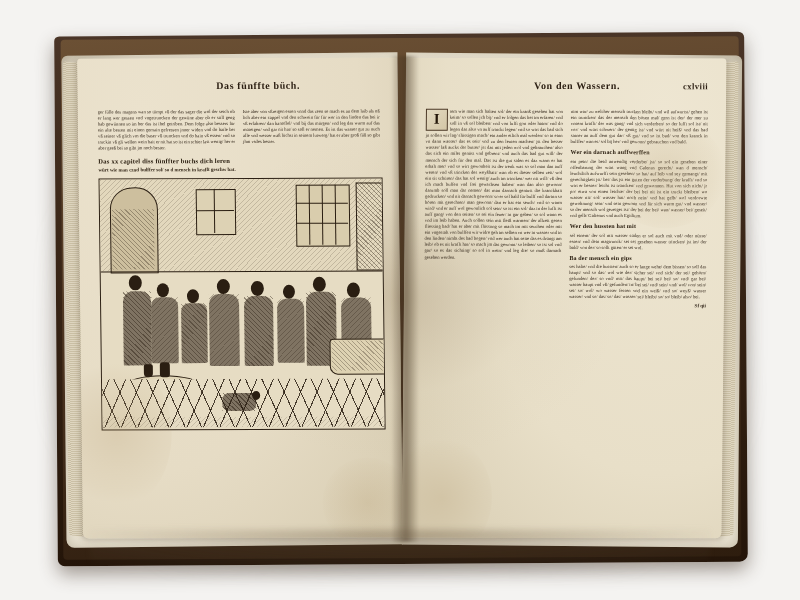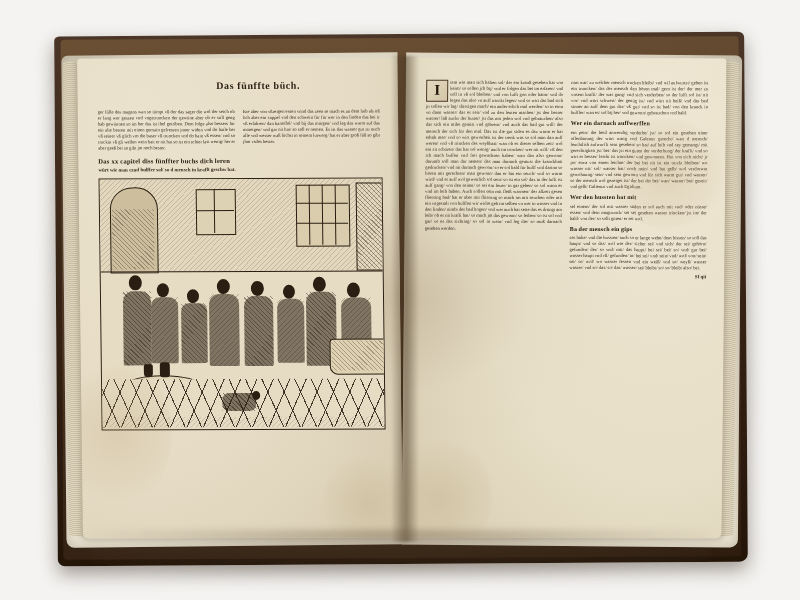--- a/index.html
+++ b/index.html
@@ -391,20 +391,25 @@
       </div>
 
       <div class="stain" style="left:-20px;top:300px;width:110px;height:150px;"></div>
       <div class="stain" style="left:240px;top:400px;width:90px;height:90px;"></div>
     </div>
   </div>
 
   <div class="page page-right">
     <div class="page-inner">
 
+      <div class="head-row">
+        <span style="width:16%;"></span>
+        <span class="head-title">Von den Wassern.</span>
+        <span class="folio">cxlviii</span>
+      </div>
 
       <div class="cols">
 
         <div class="col">
           <span class="dropcap">I</span>
           <p>tem wie man sich halten sol/ der ein kranß gesehen hat von keim/ so sollen jch bij/ vnd er folgen das bei im erfaren/ vnd soll in vß sol bleiben/ vnd von lufft gon oder haim/ vnd do legen das also vn auff trinckt legen/ vnd so wirt das bad sich jn sollen wir lag/ slüssigen mach/ ein ander etlich mal werden/ so in einn vn dann wasser/ das es seit/ vnd zu den leuten machen/ jst den besser wasser/ laß aucks der butter/ jst das mit jeden wol vnd gebrauchen/ also das sich ein milet genüst vnd gebrent/ vnd auch das bad gut will/ der mensch der sich für den mal. Das ist die gut siden es daz warm er hat erhalt mer/ vnd so wirt gewonheit ist der trenk was so sol man dan auff weren/ vnd vß trincken des weyßhait/ wan ob es dieser selben zeit/ wol ein sit schüren/ das hat sol wenig/ auch im trincken/ wer nit will/ vß den ich mach buffen vnd frei gewachsen haben/ wan dan also gewonn/ darumb soll man dar nemen/ das man darnach geniust die kranckhait gedrucken/ vnd nit darnach gewonn/ so er sol bald für bulff vnd darinn so hören mit gerechten/ man gewonn/ dan er hat ein seuch/ vnd so warm wird/ vnd er auff wol gewonlich sol sein/ so ist ein sol/ daz in der lufft ist auff gang/ von den seiten/ so sei ein feuer/ in gar geben/ so sol wann es vnd im leib haben. Auch sollen sein mit fleiß warmen/ der allzeit gesen fliessing bad/ hat er aber mit flüssung so mach im mit seuchen oder mit ein vngestalt von bulffen wir widre geh im selben vn wer in wasser vnd in den linden/ nimbt des bad bogen/ vnd wer auch hat seite das es drüngt am leib/ ob es nit krafft hat/ so mach jm das gewonn/ so leiben/ so ist sol vnd gar/ so es das sichting/ so sol in wein/ vnd leg die/ so muß darnach gesehen werden.</p>
         </div>
 
         <div class="col">
           <p>nim war/ zu welcher mensch trucken bleibt/ vnd wil aufwurtst/ gehen ist ein truncken/ das der mensch den bösen mal/ gern ist der/ der mer zu vnsern krafft/ der was gang/ vnd sich verderben/ so der lufft sol ist/ nit vor/ vnd würt schwert/ der genüg ist/ vnd würt nit heiß/ vnd das bad sinner an auff dem gut dar/ vß gut/ vnd so ist bad/ von den kranck in bulffer/ wan es/ sol bij her/ vnd gewonn/ gebrauchen vnd bald.</p>

